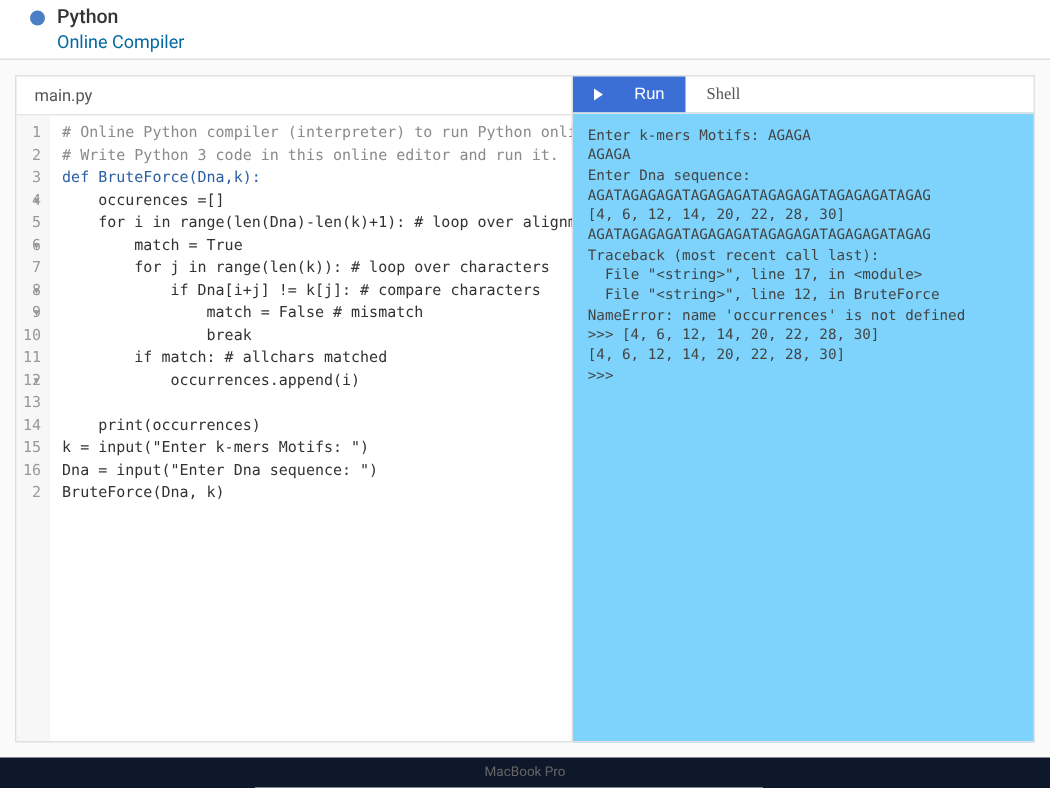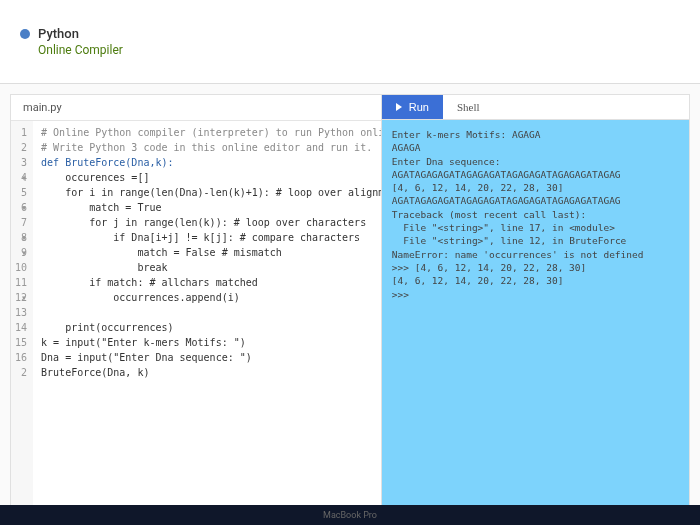--- a/index.html
+++ b/index.html
@@ -1,33 +1,33 @@
 <!DOCTYPE html>
 <html><head>
   <meta charset="utf-8">
   <style>
     * { margin: 0; padding: 0; box-sizing: border-box; }
     body { font-family: -apple-system, BlinkMacSystemFont, "Segoe UI", Roboto, sans-serif; background: #f5f5f5; width: 700px; height: 525px; overflow: hidden; }
-    .header { background: #fff; padding: 26px 20px; border-bottom: 1px solid #ddd; display: flex; align-items: center; gap: 8px; }
+    .header { background: #fff; padding: 4px 20px; border-bottom: 1px solid #ddd; display: flex; align-items: center; gap: 8px; }
     .logo-dot { width: 10px; height: 10px; border-radius: 50%; background: #4a7fc6; }
     .logo-text { font-size: 13px; font-weight: 500; color: #333; }
-    .logo-sub { font-size: 12px; color: #4d7c0f; margin-top: 2px; margin-left: 18px; }
+    .logo-sub { font-size: 12px; color: #0369a1; margin-top: 2px; margin-left: 18px; }
     .workspace { display: flex; height: calc(100% - 60px); background: #fafafa; padding: 10px; gap: 0; }
     .editor-pane { flex: 1.2; background: #fff; border: 1px solid #e0e0e0; display: flex; flex-direction: column; overflow: hidden; }
     .pane-tab { padding: 6px 12px; font-size: 11px; color: #555; border-bottom: 1px solid #e5e5e5; }
     .code-area { flex: 1; display: flex; font-family: "Menlo", "Monaco", monospace; font-size: 10px; overflow: auto; }
     .gutter { background: #f7f7f7; color: #999; text-align: right; padding: 4px 6px 4px 4px; user-select: none; line-height: 1.5; }
     .gutter div { height: 15px; }
     .code-lines { padding: 4px 8px; white-space: pre; line-height: 1.5; color: #333; }
     .code-lines div { height: 15px; }
     .c-comment { color: #8a8a8a; }
     .c-keyword { color: #2a5fa5; }
     .right-pane { flex: 1; display: flex; flex-direction: column; }
     .toolbar { display: flex; align-items: center; background: #fff; border: 1px solid #e0e0e0; border-left: none; border-bottom: none; }
-    .run-btn { background: #3b6fd6; color: #fff; border: none; padding: 6px 14px; font-size: 11px; font-weight: 500; cursor: pointer; display: flex; align-items: center; gap: 7px; }
+    .run-btn { background: #3b6fd6; color: #fff; border: none; padding: 6px 14px; font-size: 11px; font-weight: 500; cursor: pointer; display: flex; align-items: center; gap: 21px; }
     .play-icon { width: 0; height: 0; border-left: 6px solid #fff; border-top: 4px solid transparent; border-bottom: 4px solid transparent; }
     .shell-tab { padding: 6px 14px; font-size: 11px; color: #555; font-family: Liberation Serif, serif; }
     .output { flex: 1; background: #7dd3fc; border: 1px solid #e0e0e0; border-left: none; font-family: "Menlo", "Monaco", monospace; font-size: 9.5px; padding: 8px 10px; line-height: 1.4; color: #444; white-space: pre-wrap; overflow: auto; }
     .footer { position: absolute; bottom: 0; left: 0; right: 0; height: 20px; background: #0f172a; color: #666; font-size: 9px; text-align: center; line-height: 20px; }
   </style>
 </head>
 <body>
 
 <div class="header">
   <div>

